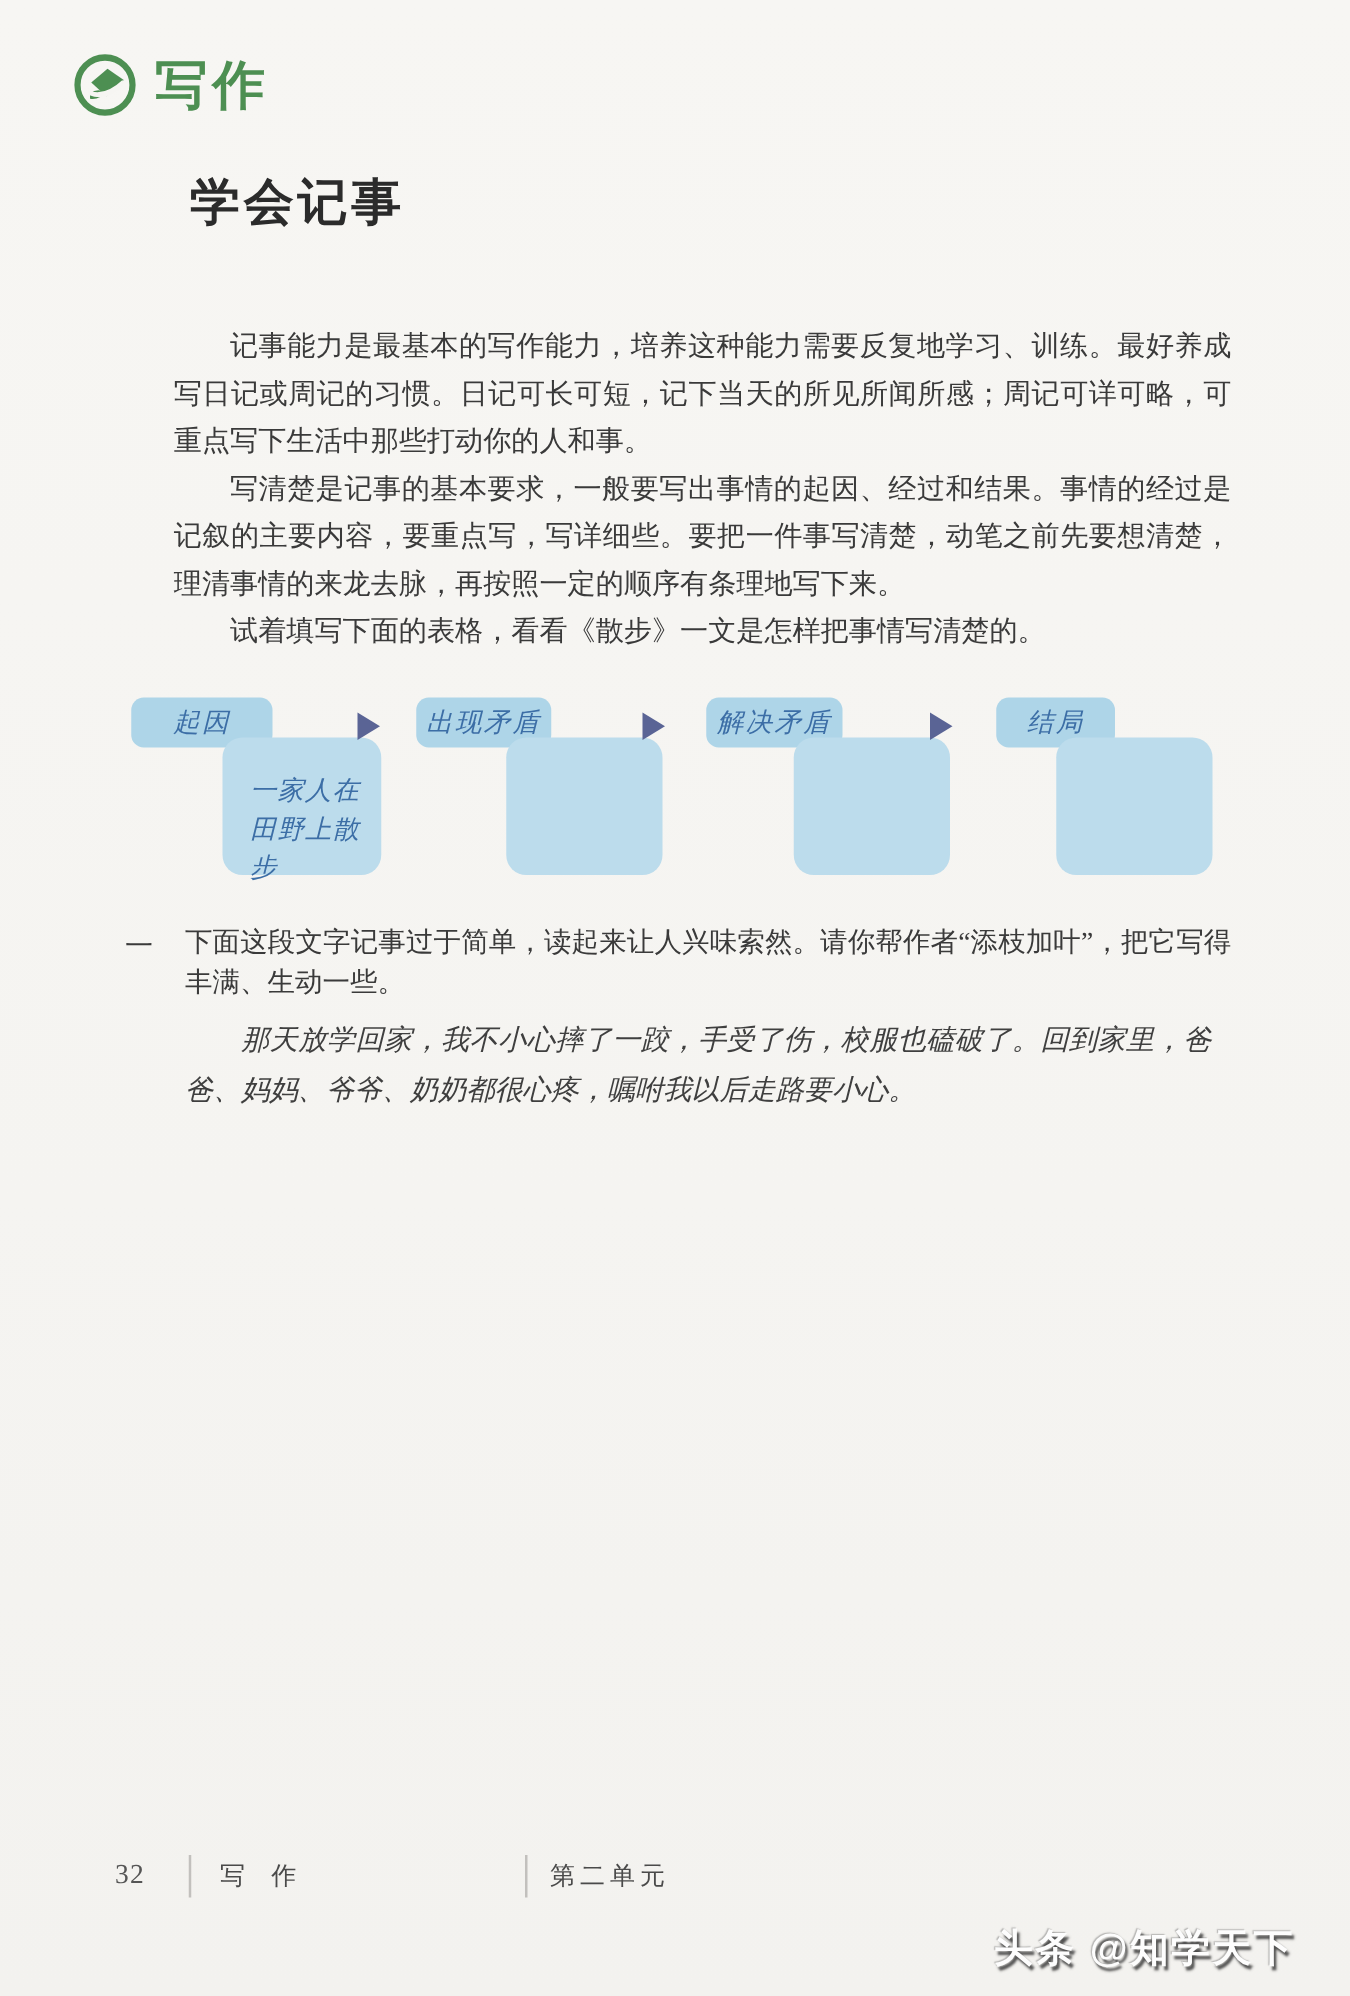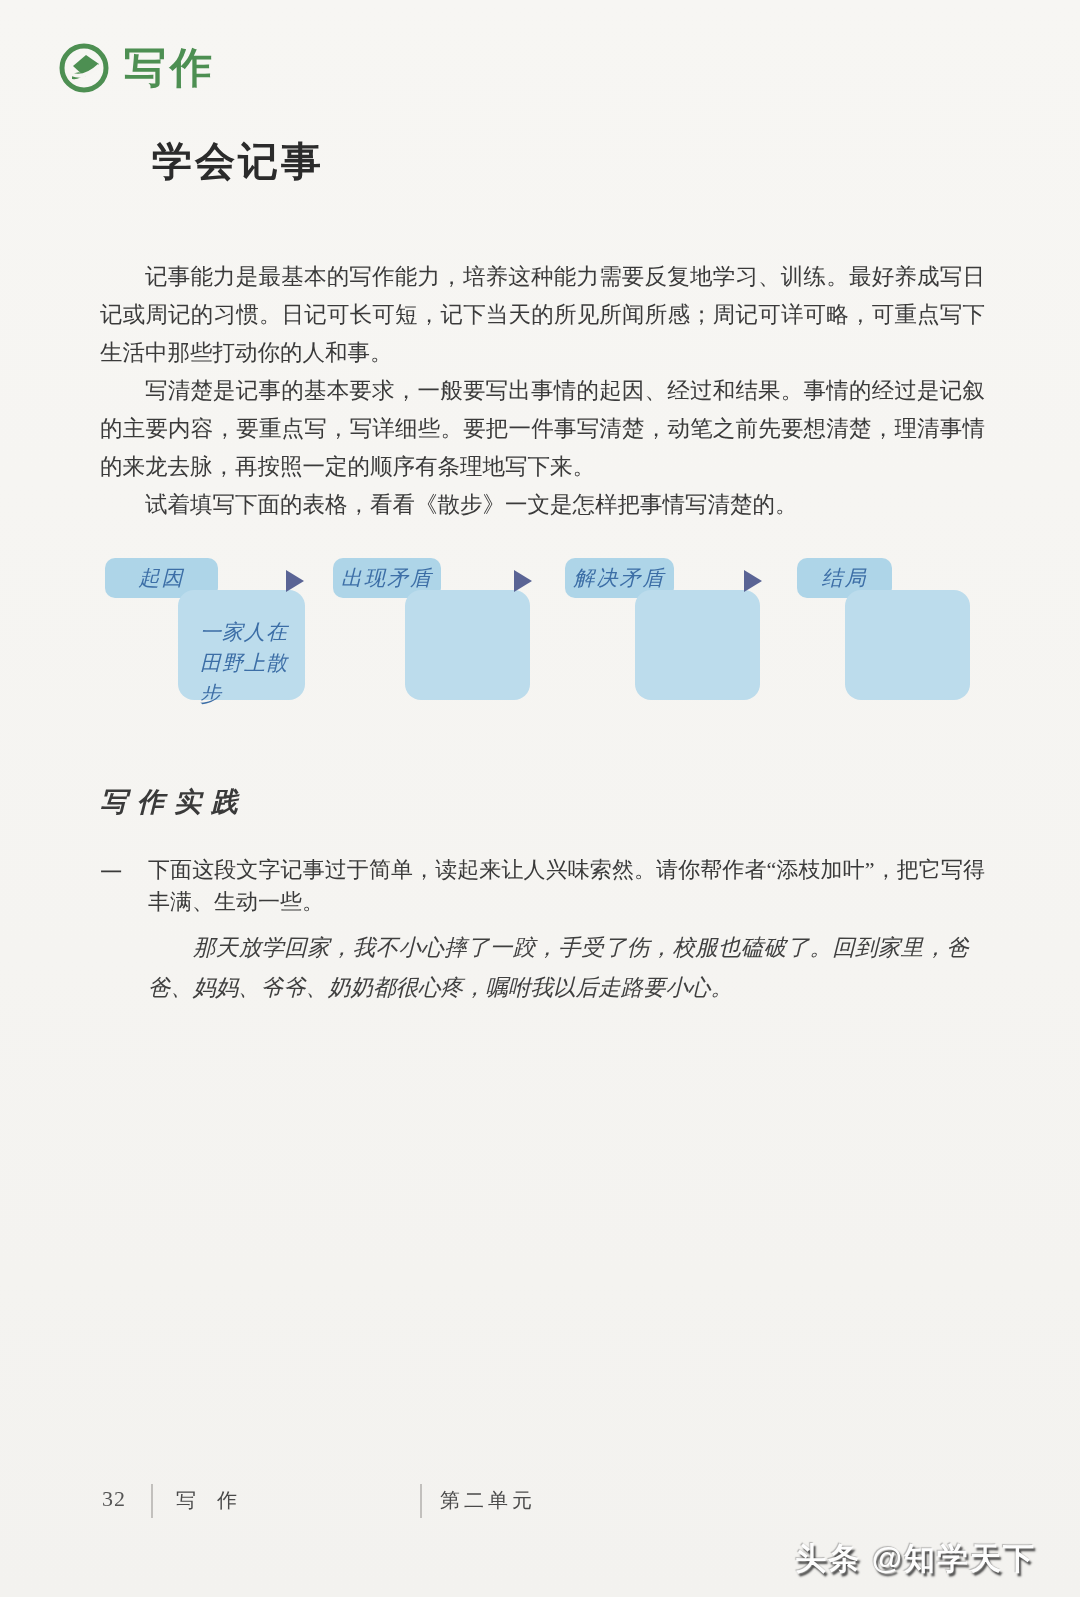--- a/index.html
+++ b/index.html
@@ -26,21 +26,21 @@
 
   .doc-title {
     position:absolute; left:152px; top:134px;
     font-size:40px; font-weight:600; color:#2b2b2b; letter-spacing:3px;
   }
 
   
   .main { position:absolute; left:100px; top:258px; width:885px; }
   .para {
     font-size:22.5px; line-height:38px; text-align:justify;
-    text-indent:2em; color:#3a3a3a;
+    text-indent:2em; color:#3a3a3a;margin-left:39px;
   }
 
   
   .flow { position:relative; width:885px; height:152px; margin-top:28px; }
   .stage-label {
     position:absolute; top:6px; height:40px;
     background:#aed5e8; border-radius:10px;
     display:flex; align-items:center; justify-content:center;
     font-size:21px; font-style:italic; color:#3c6ea6; letter-spacing:2px;text-align:right;
   }
@@ -75,21 +75,21 @@
     margin:10px 16px 0 48px;
     font-size:22.5px; line-height:40px; font-style:italic;
     text-align:justify; text-indent:2em; color:#3f3f3f;
   }
 
   
   .footer {
     position:absolute; left:0; top:1484px; width:1080px; height:36px;
     font-size:22px; color:#555;
   }
-  .footer .pnum   { position:absolute; left:102px; top:2px; letter-spacing:1px; }
+  .footer .pnum   { position:absolute; left:92px; top:2px; letter-spacing:1px; }
   .footer .div1   { position:absolute; left:151px; top:0; width:2px; height:34px; background:#c2c0bd; }
   .footer .fsec   { position:absolute; left:176px; top:3px; font-size:20px; letter-spacing:8px; color:#4a4a4a; }
   .footer .div2   { position:absolute; left:420px; top:0; width:2px; height:34px; background:#c2c0bd; }
   .footer .funit  { position:absolute; left:440px; top:3px; font-size:20px; letter-spacing:4px; color:#4a4a4a; }
 
   .watermark {
     position:absolute; right:44px; top:1538px;
     font-family:"Liberation Sans","DejaVu Sans",sans-serif;
     font-size:31px; font-weight:bold; color:#fdfdfd; letter-spacing:2px;
     text-shadow:2px 3px 2px rgba(50,50,50,0.85), -1px -1px 1px rgba(90,90,90,0.4);
@@ -140,21 +140,20 @@
 
       <div class="flow-arrow" style="left:644px;"></div>
 
       <div class="stage-label" style="left:697px; width:95px;">结局</div>
       <div class="stage-content" style="left:745px; width:125px;">
         <div class="fill-text"></div>
       </div>
     </div>
 
 
-    <h2 class="section-heading">写作实践</h2>
 
     <div class="practice-item">
       <span class="marker">一</span>
       <span class="item-text">下面这段文字记事过于简单，读起来让人兴味索然。请你帮作者“添枝加叶”，把它写得丰满、生动一些。</span>
     </div>
 
     <p class="example">那天放学回家，我不小心摔了一跤，手受了伤，校服也磕破了。回到家里，爸爸、妈妈、爷爷、奶奶都很心疼，嘱咐我以后走路要小心。</p>
   </div>
 
   <div class="footer">

